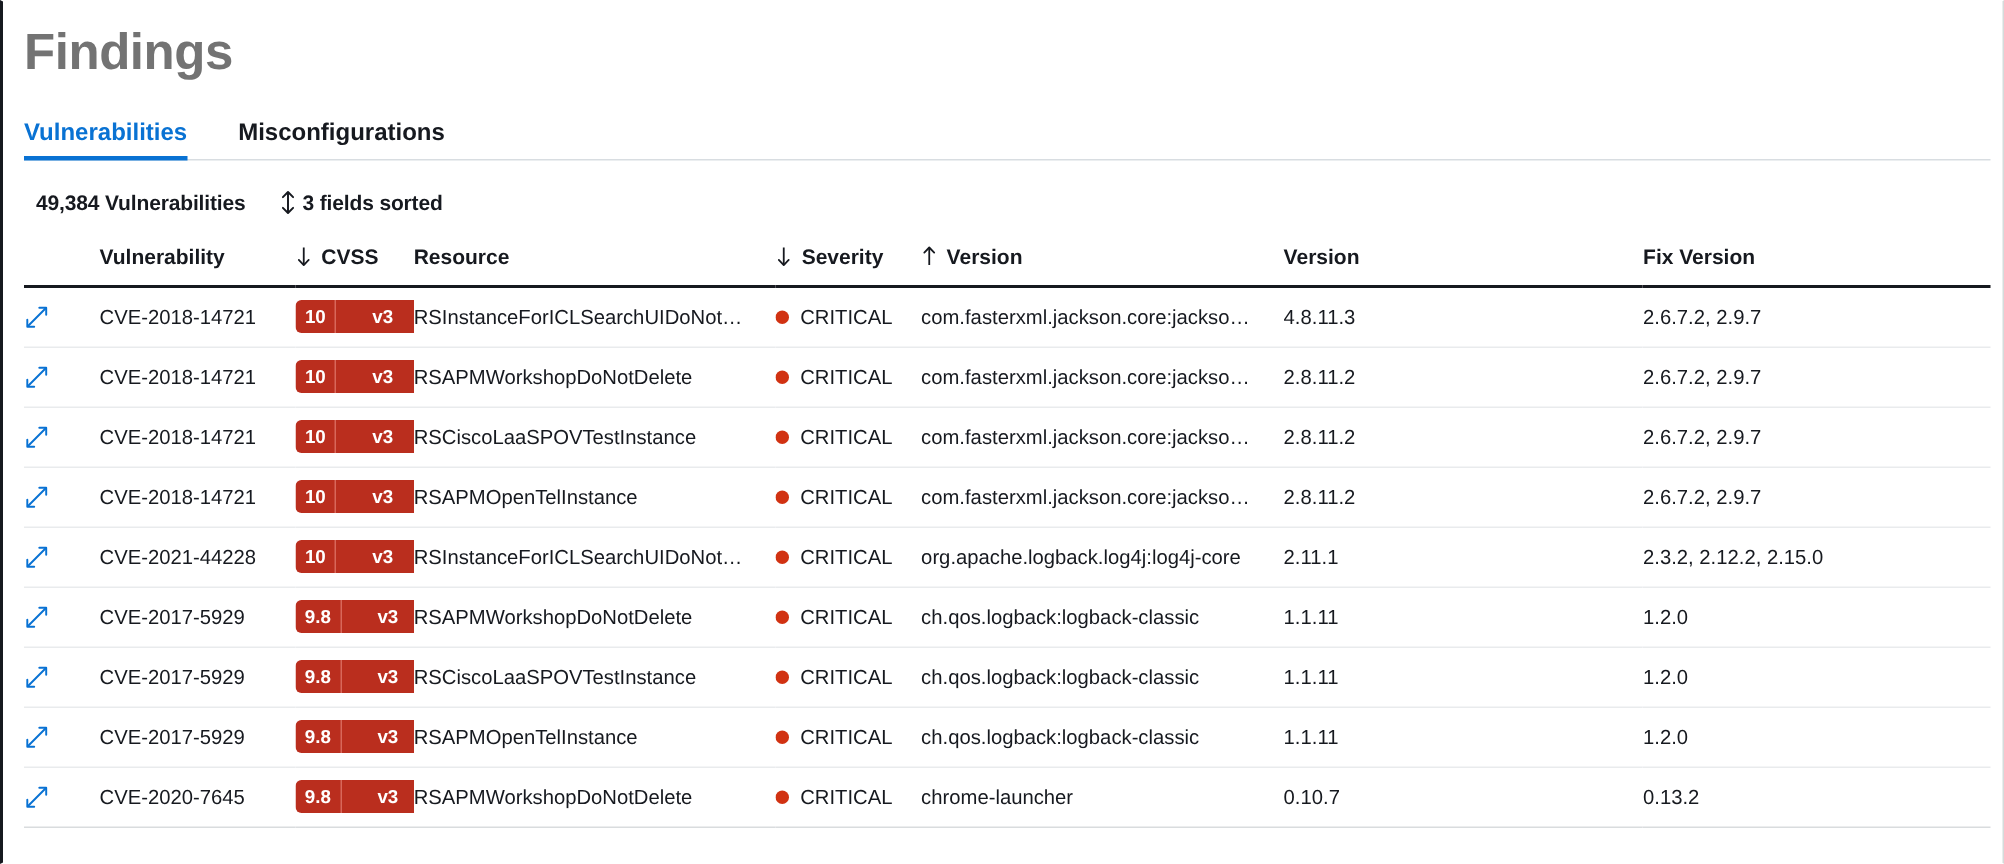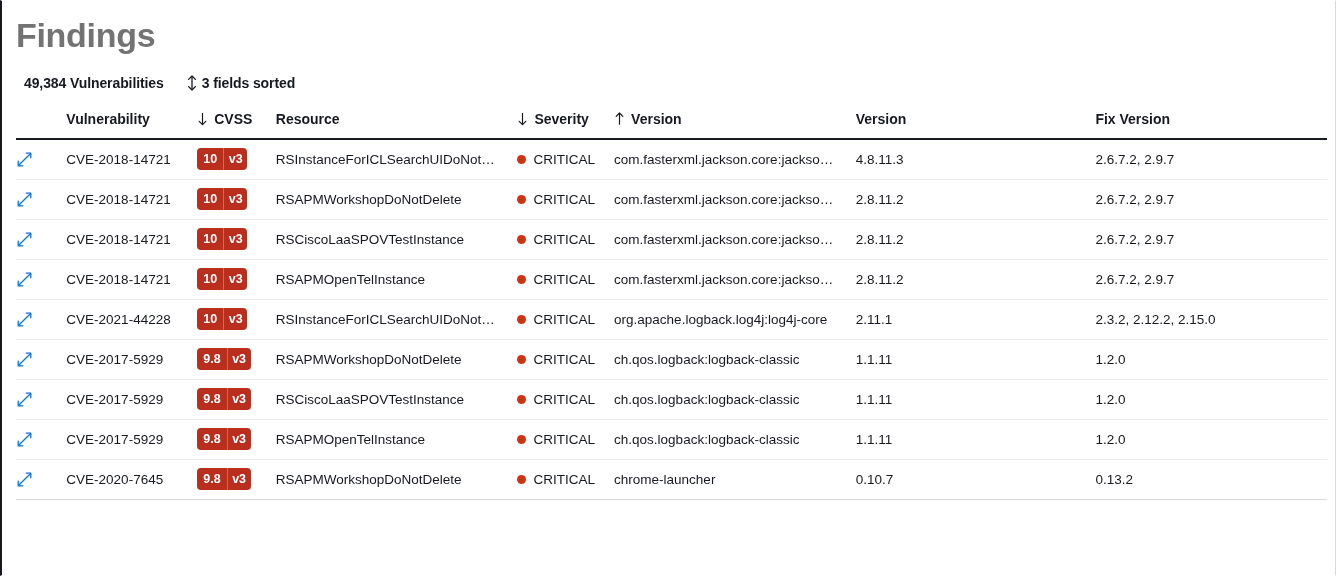--- a/index.html
+++ b/index.html
@@ -237,21 +237,21 @@
     font-weight: 700;
     color: #ffffff;
     line-height: 22px;
   }
   .cvss-score {
     padding: 0 6px;
     min-width: 26px;
     text-align: center;
   }
   .cvss-ver {
-    padding: 0 4px;
+    padding: 0 24px;
     border-left: 1px solid #d8675a;
     min-width: 24px;
     text-align: center;
   }
 
   
   .sev {
     display: flex;
     align-items: center;
     gap: 7px;
@@ -275,20 +275,24 @@
     padding-right: 16px;
   }
 </style>
 </head>
 <body>
 
 <div class="page">
 
   <h1 class="page-title">Findings</h1>
 
+  <div class="tabs">
+    <button class="tab active">Vulnerabilities</button>
+    <button class="tab">Misconfigurations</button>
+  </div>
 
   <div class="toolbar">
     <span class="count-text">49,384 Vulnerabilities</span>
 
     <div class="sorted-chip">
       <span class="icon-updown">
         <svg viewBox="0 0 12 16" width="12" height="16" aria-hidden="true">
           <path d="M6 1.2 V14.8" stroke="#16191f" stroke-width="1.3" fill="none"></path>
           <path d="M2.6 4.4 L6 1.0 L9.4 4.4" stroke="#16191f" stroke-width="1.3" fill="none" stroke-linecap="round" stroke-linejoin="round"></path>
           <path d="M2.6 11.6 L6 15.0 L9.4 11.6" stroke="#16191f" stroke-width="1.3" fill="none" stroke-linecap="round" stroke-linejoin="round"></path>

